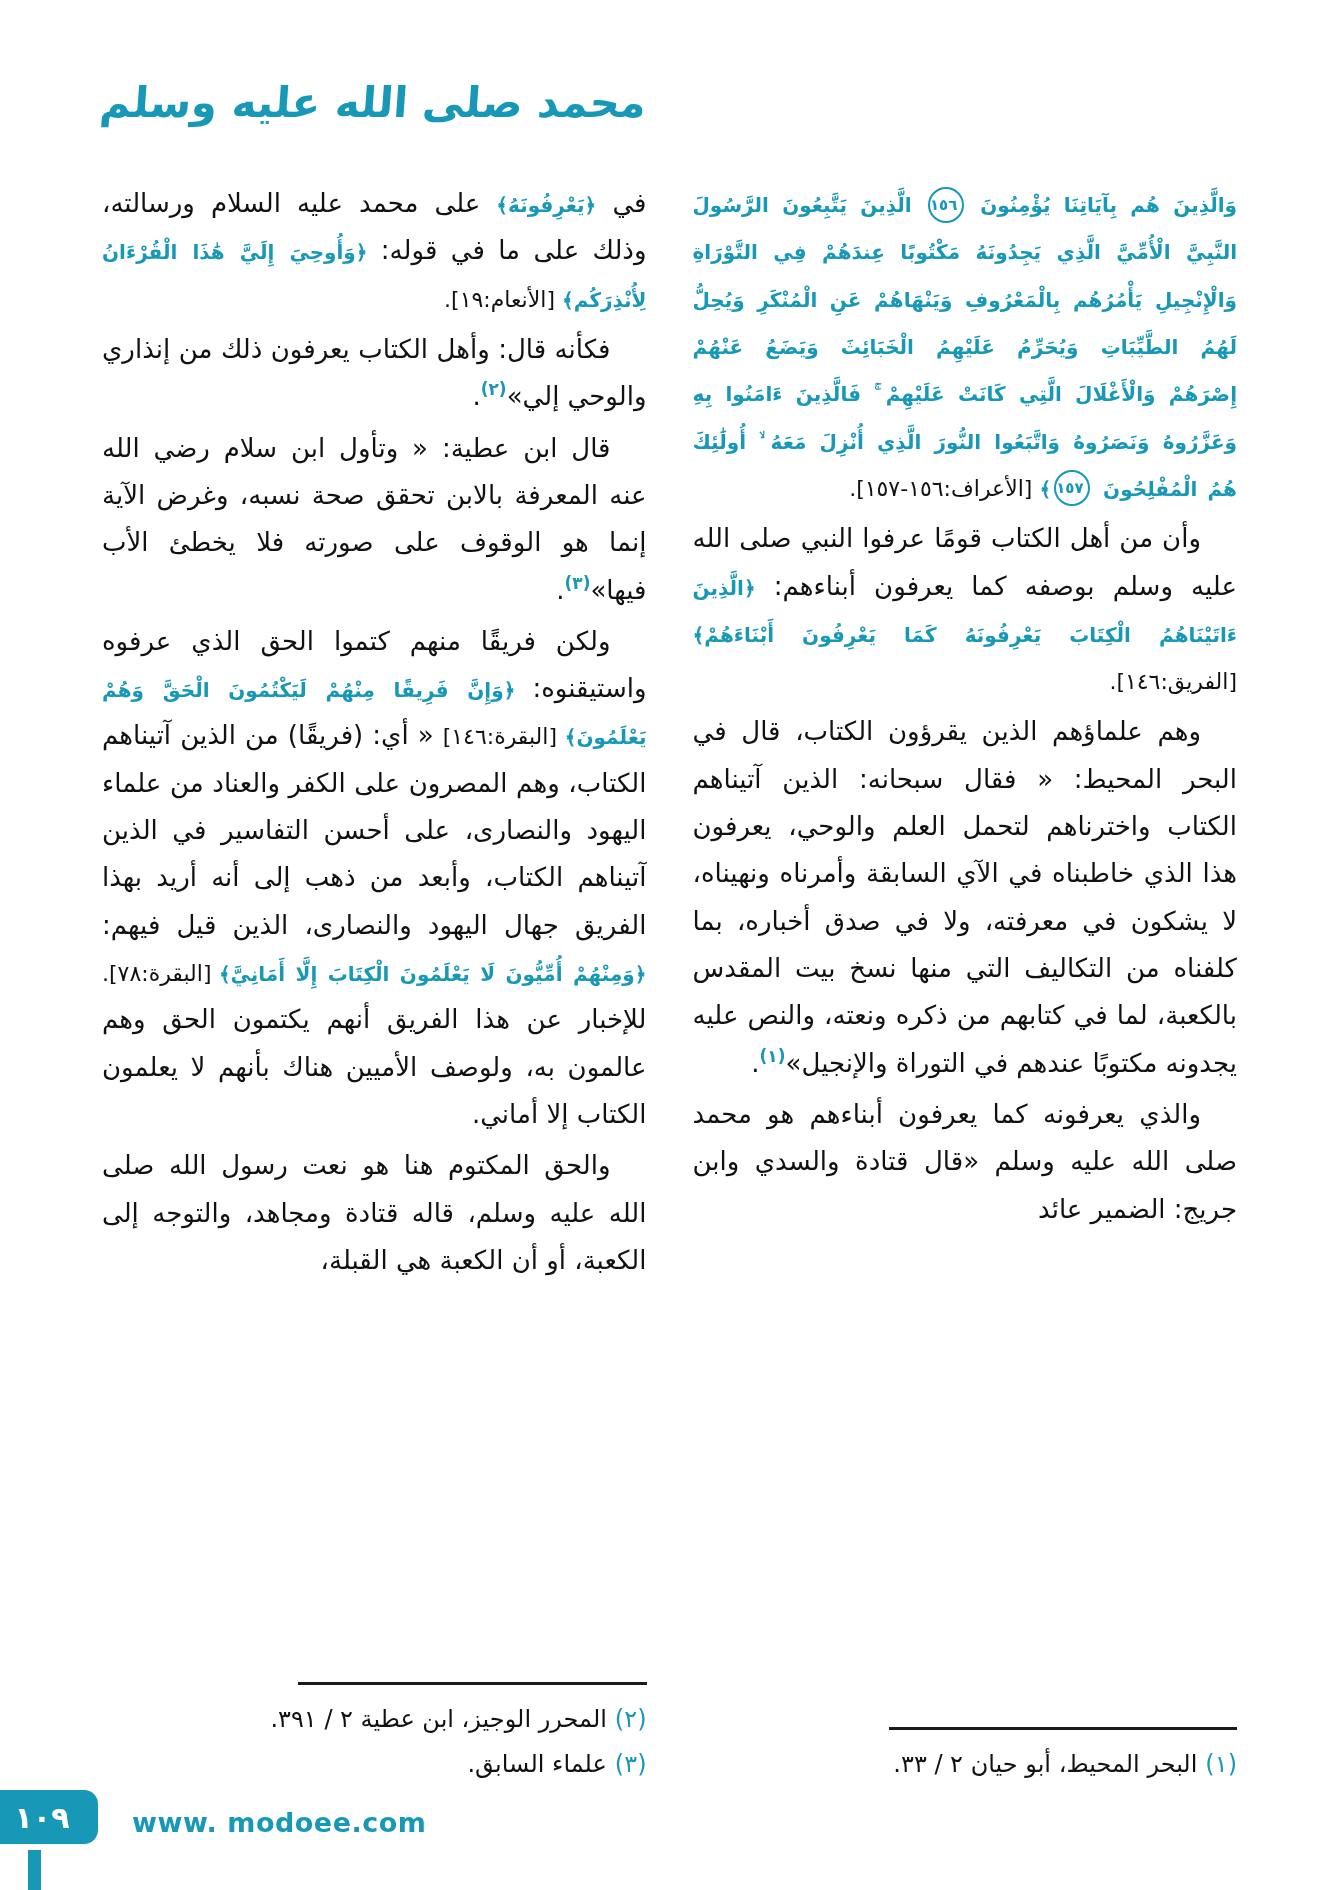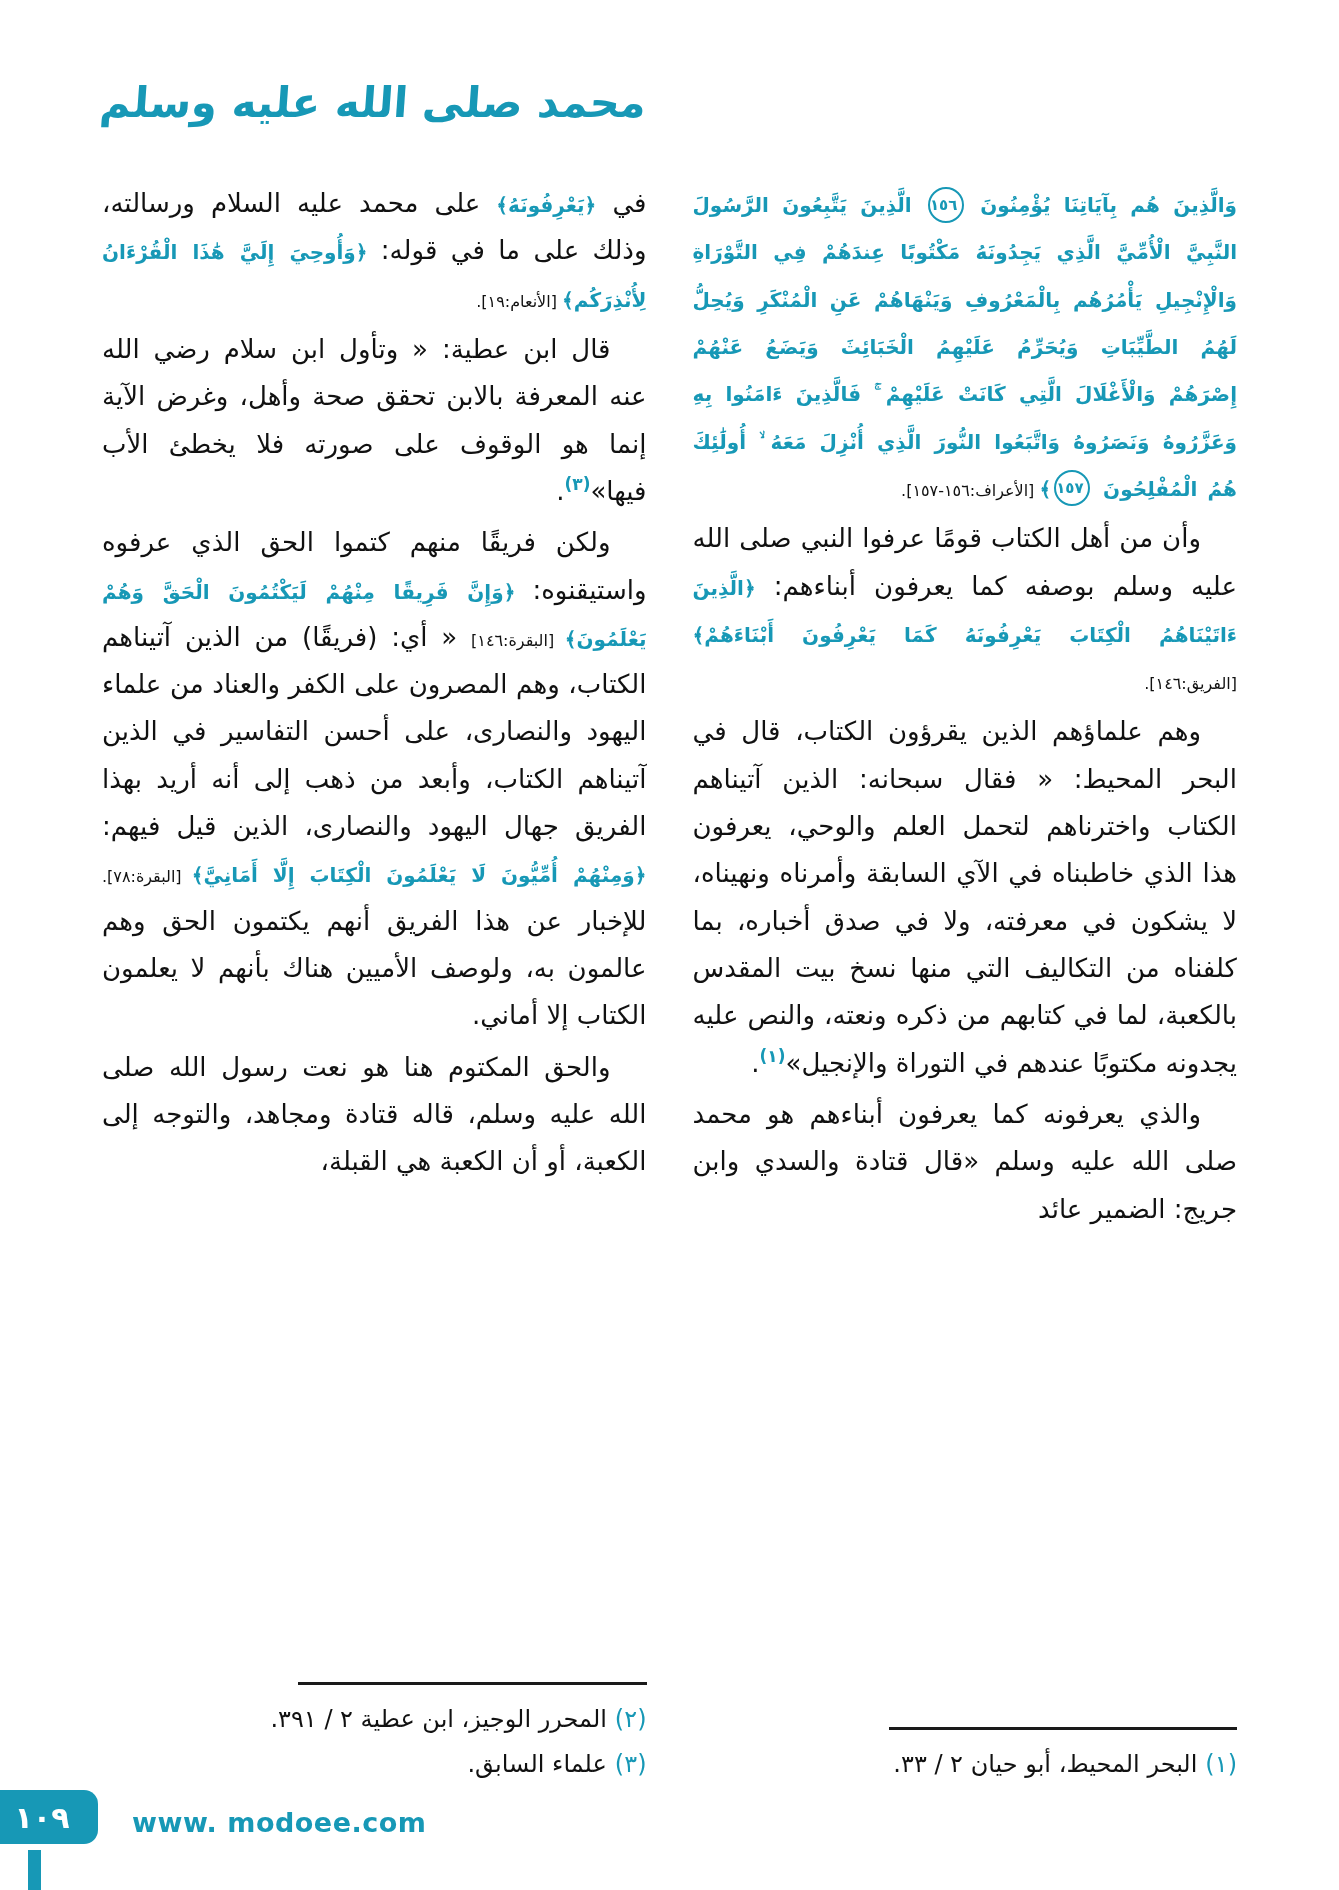--- a/index.html
+++ b/index.html
@@ -50,21 +50,21 @@
   .para { margin-bottom:4px; }
   .para.indent { text-indent:36px; }
 
   .seg-body { color:#111; }
   .seg-quran {
     color:var(--accent,#1798b6);
     font-weight:bold;
     font-size:20px;
     word-spacing:3px;
   }
-  .seg-ref { color:#111; font-size:16px; }
+  .seg-ref { color:#111; font-size:22px; }
   .seg-footref {
     color:var(--accent,#1798b6);
     font-size:17px;
     vertical-align:super;
     font-weight:bold;
   }
 
   .ayah-mark {
     display:inline-block;
     border:2px solid var(--accent,#1798b6);
@@ -139,21 +139,22 @@
         <div class="fn-rule"></div>
         <div class="fn-list">
             <div class="footnote"><span class="fn-marker">(١)</span><span>البحر المحيط، أبو حيان ٢ / ٣٣.</span></div>
           </div>
       </div>
     </section>
 
     <section class="column">
       <div class="paras">
           <p class="para"><span class="seg-body">في </span><span class="seg-quran">﴿يَعْرِفُونَهُ﴾</span><span class="seg-body"> على محمد عليه السلام ورسالته، وذلك على ما في قوله: </span><span class="seg-quran">﴿وَأُوحِيَ إِلَيَّ هَٰذَا الْقُرْءَانُ لِأُنْذِرَكُم﴾</span><span class="seg-ref"> [الأنعام:١٩].</span></p>
-          <p class="para indent"><span class="seg-body">قال ابن عطية: « وتأول ابن سلام رضي الله عنه المعرفة بالابن تحقق صحة وأهل، وغرض الآية إنما هو الوقوف على صورته فلا يخطئ الأب فيها»</span><span class="seg-footref">(٣)</span><span class="seg-body">.</span></p>
+          <p class="para indent"><span class="seg-body">فكأنه قال: وأهل الكتاب يعرفون ذلك من إنذاري والوحي إلي»</span><span class="seg-footref">(٢)</span><span class="seg-body">.</span></p>
+          <p class="para indent"><span class="seg-body">قال ابن عطية: « وتأول ابن سلام رضي الله عنه المعرفة بالابن تحقق صحة نسبه، وغرض الآية إنما هو الوقوف على صورته فلا يخطئ الأب فيها»</span><span class="seg-footref">(٣)</span><span class="seg-body">.</span></p>
           <p class="para indent"><span class="seg-body">ولكن فريقًا منهم كتموا الحق الذي عرفوه واستيقنوه: </span><span class="seg-quran">﴿وَإِنَّ فَرِيقًا مِنْهُمْ لَيَكْتُمُونَ الْحَقَّ وَهُمْ يَعْلَمُونَ﴾</span><span class="seg-ref"> [البقرة:١٤٦]</span><span class="seg-body"> « أي: (فريقًا) من الذين آتيناهم الكتاب، وهم المصرون على الكفر والعناد من علماء اليهود والنصارى، على أحسن التفاسير في الذين آتيناهم الكتاب، وأبعد من ذهب إلى أنه أريد بهذا الفريق جهال اليهود والنصارى، الذين قيل فيهم: </span><span class="seg-quran">﴿وَمِنْهُمْ أُمِّيُّونَ لَا يَعْلَمُونَ الْكِتَابَ إِلَّا أَمَانِيَّ﴾</span><span class="seg-ref"> [البقرة:٧٨].</span><span class="seg-body"> للإخبار عن هذا الفريق أنهم يكتمون الحق وهم عالمون به، ولوصف الأميين هناك بأنهم لا يعلمون الكتاب إلا أماني.</span></p>
           <p class="para indent"><span class="seg-body">والحق المكتوم هنا هو نعت رسول الله صلى الله عليه وسلم، قاله قتادة ومجاهد، والتوجه إلى الكعبة، أو أن الكعبة هي القبلة،</span></p>
         </div>
       <div class="footnotes">
         <div class="fn-rule"></div>
         <div class="fn-list">
             <div class="footnote"><span class="fn-marker">(٢)</span><span>المحرر الوجيز، ابن عطية ٢ / ٣٩١.</span></div>
             <div class="footnote"><span class="fn-marker">(٣)</span><span>علماء السابق.</span></div>
           </div>
       </div>

